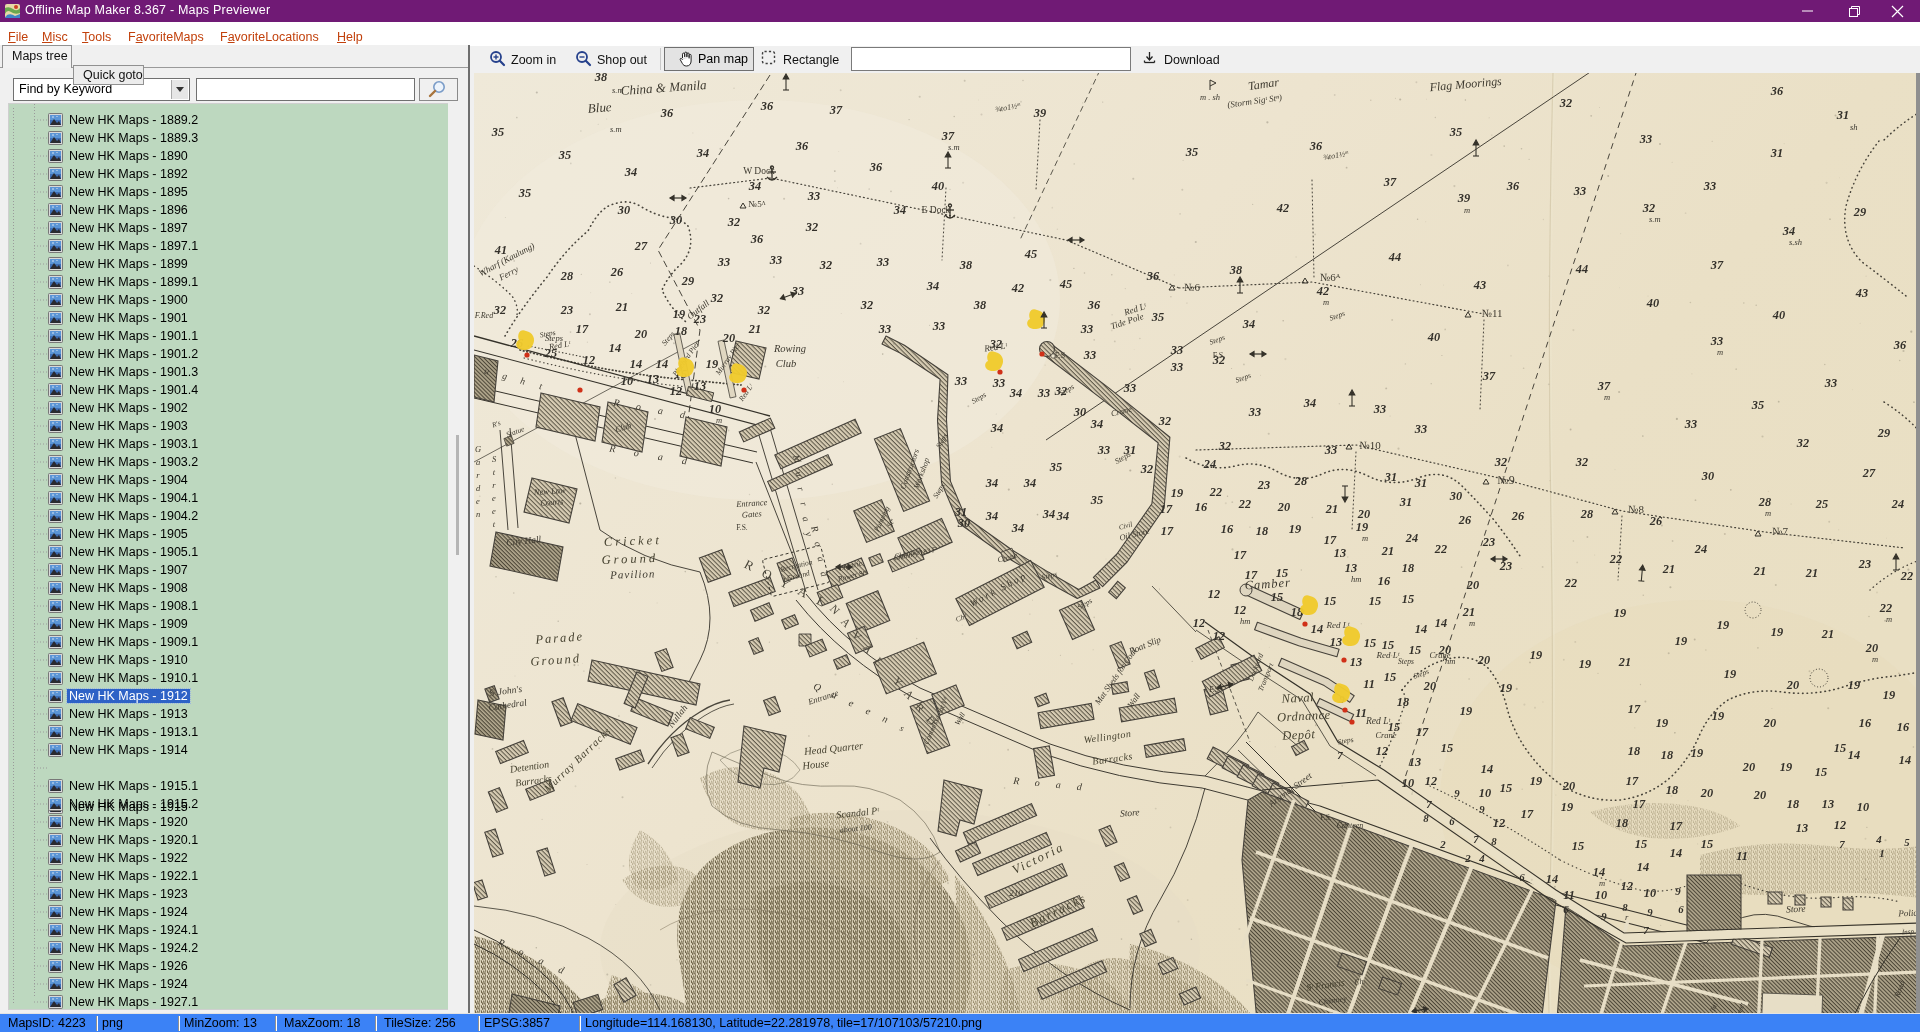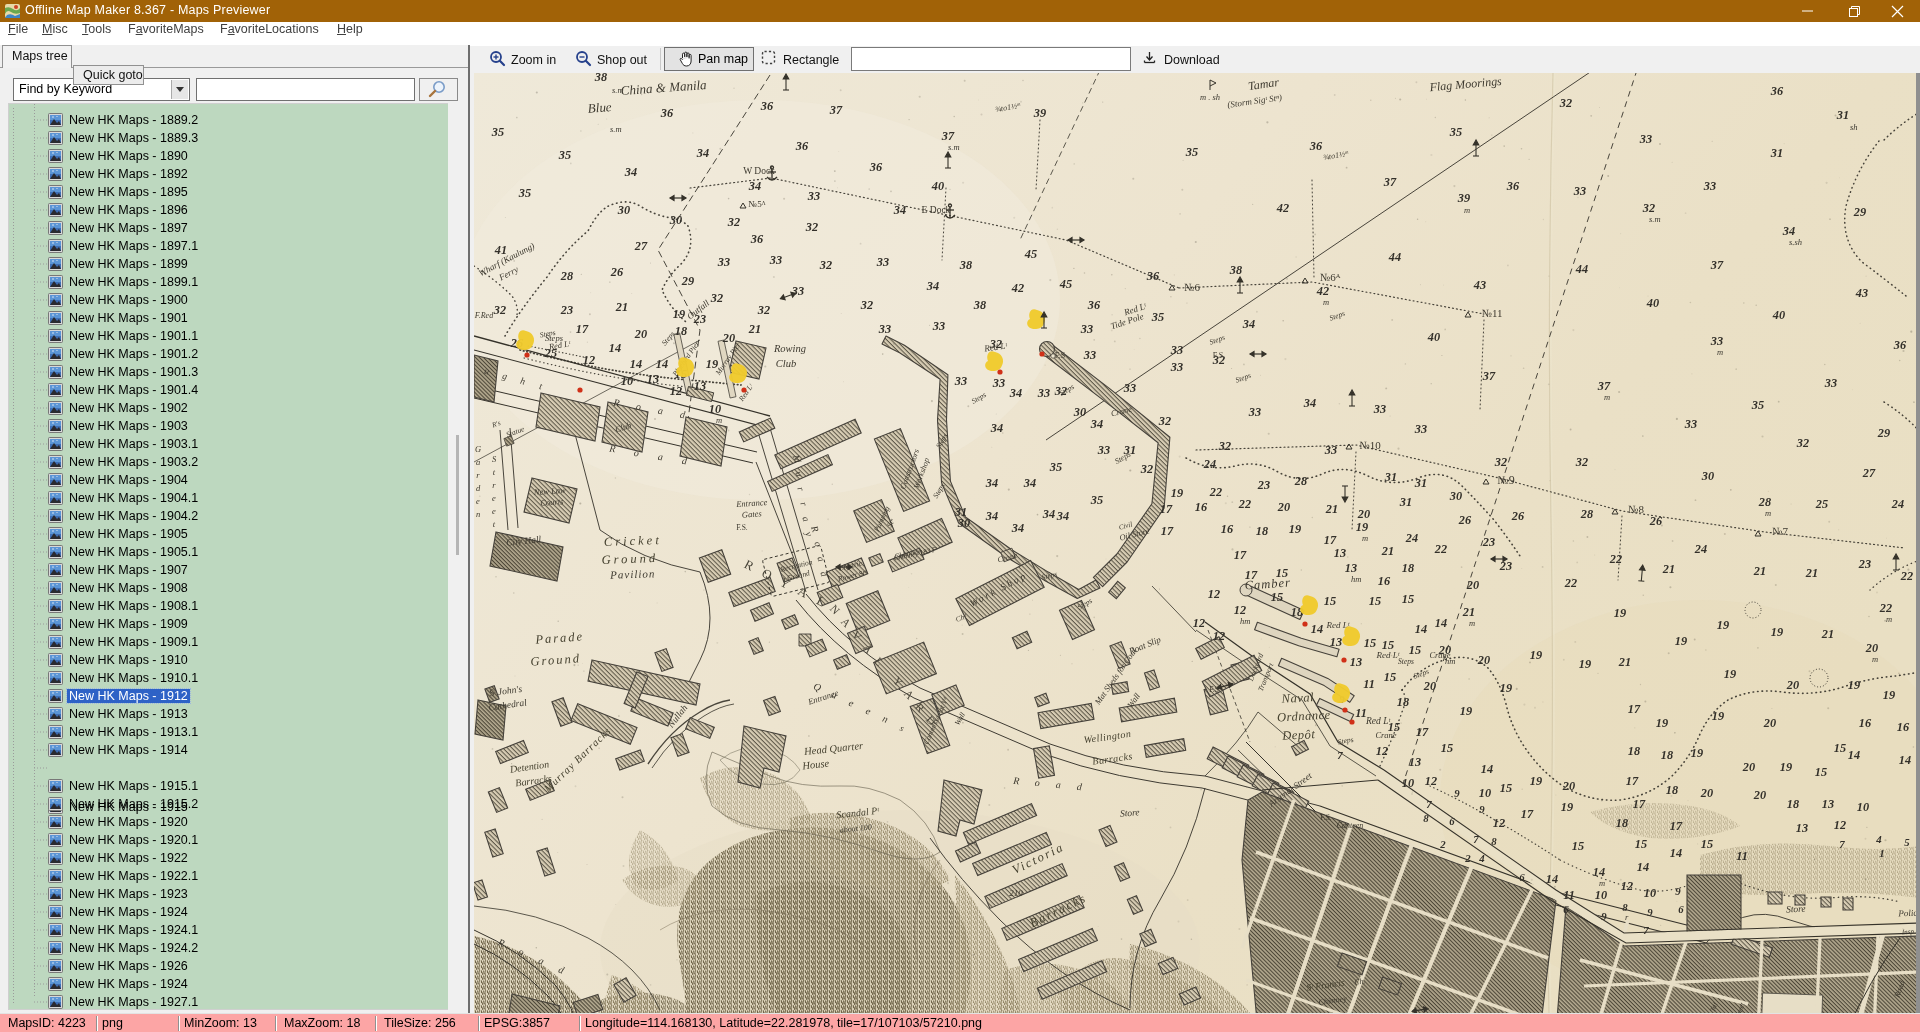--- a/index.html
+++ b/index.html
@@ -1,21 +1,21 @@
 <!DOCTYPE html>
 <html><head><meta charset="utf-8"><title>Offline Map Maker</title><style>
 
 *{margin:0;padding:0;box-sizing:border-box}
 html,body{width:1920px;height:1032px;overflow:hidden;font-family:"Liberation Sans",sans-serif;background:#f0f0f0}
-.titlebar{position:absolute;left:0;top:0;width:1920px;height:22px;background:#a16207;color:#fff}
+.titlebar{position:absolute;left:0;top:0;width:1920px;height:22px;background:#701a75;color:#fff}
 .title-ico{position:absolute;left:5px;top:3px}
 .title-txt{position:absolute;left:25px;top:3px;font-size:12.5px;color:#fff;letter-spacing:0.2px}
 .wbtn{position:absolute;top:0;width:45px;height:22px}
 .menubar{position:absolute;left:0;top:22px;width:1920px;height:23px;background:#fff}
-.mitem{position:absolute;top:0;font-size:12.5px;color:#404040}
+.mitem{position:absolute;top:8px;font-size:12.5px;color:#c2410c}
 .mitem u{text-decoration:underline;text-underline-offset:1px}
 .lpanel{position:absolute;left:0;top:45px;width:470px;height:968px;background:#f0f0f0}
 .tab{position:absolute;font-size:12.5px;color:#111;background:#f0f0f0;border:1px solid #919191;white-space:nowrap}
 .tab1{left:2px;top:0px;width:70px;height:23px;border-bottom:none;background:#f2f2f2;z-index:3}
 .tab2{left:73px;top:20px;width:71px;height:20px;z-index:1;background:#ececec}
 .tab span{position:absolute;left:9px;top:3px}
 .tab2 span{top:2px}
 .panelframe{position:absolute;left:0px;top:22px;width:469px;height:946px;border-top:1px solid #9a9a9a;background:#f0f0f0}
 .combo{position:absolute;left:13px;top:33px;width:177px;height:23px;background:#fff;border:1px solid #707070;font-size:12.5px}
 .combo .ct{position:absolute;left:5px;top:3px;color:#000}
@@ -29,21 +29,21 @@
 .ttext,.tsel{position:absolute;left:60px;top:2px;font-size:12.5px;color:#000}
 .tsel{background:#2e62c6;color:#fff;outline:1px dotted #9db6e0;padding:0 2px;left:58px}
 .vscroll{position:absolute;left:456px;top:390px;width:3px;height:120px;background:#b5b5b5}
 .divider{position:absolute;left:468px;top:45px;width:2px;height:968px;background:#6e6e6e}
 .toolbar{position:absolute;left:470px;top:45px;width:1450px;height:27px;background:#f0f0f0;border-top:1px solid #fff}
 .tbtn{position:absolute;top:2px;height:23px;font-size:12.5px;color:#111;white-space:nowrap}
 .tbtn .lbl{position:absolute;left:22px;top:4px}
 .panmap{position:absolute;left:664px;top:47px;width:90px;height:24px;background:#e3e3e3;border:1px solid #707070}
 .tsep{position:absolute;left:660px;top:48px;width:1px;height:22px;background:#c9c9c9}
 .tinput{position:absolute;left:851px;top:47px;width:280px;height:24px;background:#fff;border:1px solid #7a7a7a}
-.statusbar{position:absolute;left:0;top:1013px;width:1920px;height:19px;background:#fca5a5;border-top:1px solid #e3e3e3;font-size:12.5px;color:#000}
+.statusbar{position:absolute;left:0;top:1013px;width:1920px;height:19px;background:#3b82f6;border-top:1px solid #e3e3e3;font-size:12.5px;color:#000}
 .sdiv{position:absolute;top:2px;width:1px;height:15px;background:#919191;box-shadow:1px 0 0 #fff}
 .stext{position:absolute;top:2px;white-space:nowrap}
 .mapwrap{position:absolute;left:474px;top:73px;width:1442px;height:940px;overflow:hidden}
 .rstrip{position:absolute;left:1916px;top:73px;width:4px;height:940px;background:#8f8f8f}
 
 </style></head><body>
 <div class="titlebar">
 <svg class="title-ico" width="16" height="16">
       <rect x="0" y="1" width="15" height="14" rx="2" fill="#e8d9a8"></rect>
       <path d="M0 5 Q4 3 8 6 T15 5 L15 10 Q10 12 6 9 T0 11 Z" fill="#6aa84f"></path>

